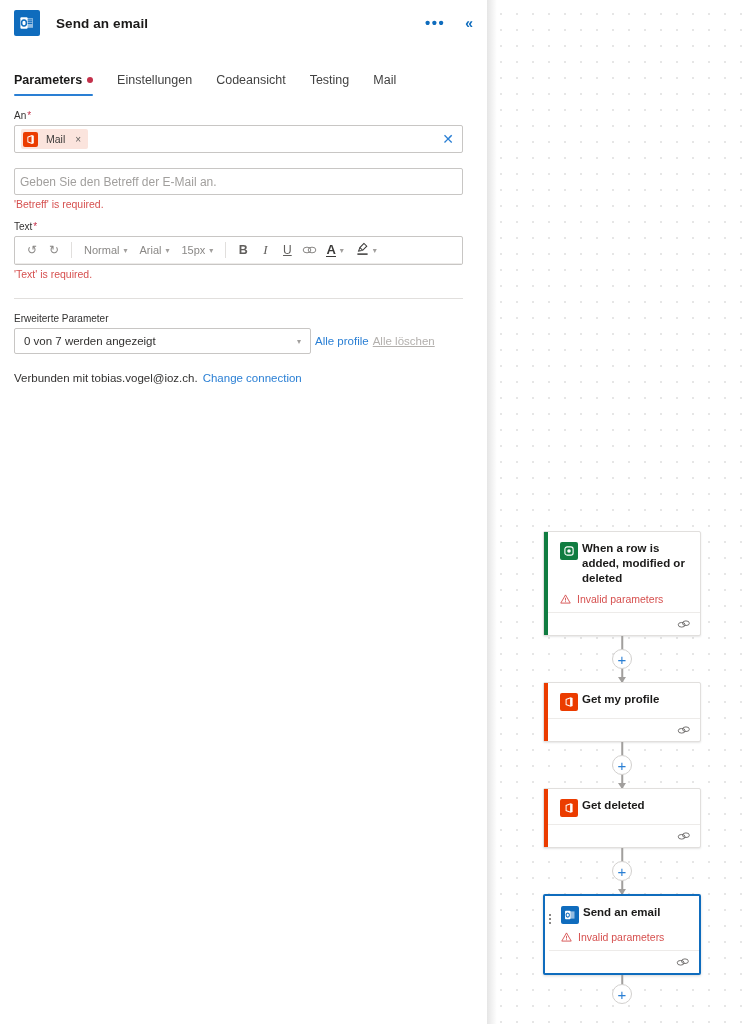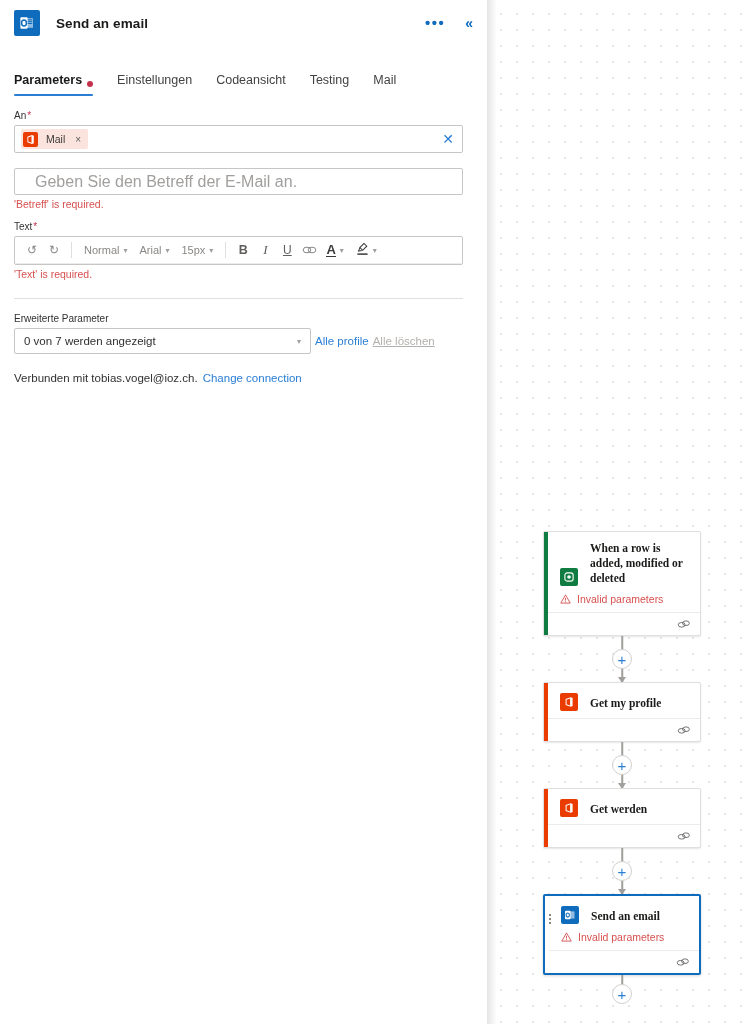--- a/index.html
+++ b/index.html
@@ -52,21 +52,21 @@
   
   .tabs {
     display: flex; align-items: flex-end; gap: 0;
     padding: 0 12px; height: 34px; margin-top: 16px;
   }
   .tab {
     position: relative; font-size: 12.5px; color: #424242;
     padding: 0 12px 9px 12px; cursor: pointer; white-space: nowrap;
     display:flex; align-items:center; gap:5px;
   }
-  .tab:first-child { padding-left: 2px; align-items: flex-end; }
+  .tab:first-child { padding-left: 2px; }
   .tab.active { color: #1b1a19; font-weight: 600; }
   .tab.active::after {
     content: ""; position: absolute; left: 2px; right: 12px; bottom: 0;
     height: 2px; background: #2a7fd4; border-radius: 2px;
   }
   .tab-dot {
     width: 6px; height: 6px; border-radius: 50%; background: #c4314b;
     display: inline-block;
   }
 
@@ -95,21 +95,21 @@
     flex: 0 0 15px;
   }
   .chip-x { color: #605e5c; font-size: 10px; margin-left: 2px; }
   .clear-x {
     position: absolute; right: 8px; top: 50%; transform: translateY(-50%);
     color: #2a7fd4; font-size: 14px; line-height: 1; cursor: pointer;
     font-weight: 300;
   }
   .text-input {
     width: 100%; border: 1px solid #c8c6c4; border-radius: 2px;
-    height: 27px; padding: 0 20px; font-size: 16px; color: #a19f9d;
+    height: 27px; padding: 0 5px; font-size: 12px; color: #a19f9d;
     background: #fff; font-family: inherit;
   }
   .text-input::placeholder { color: #a19f9d; }
   .err {
     font-size: 10.5px; color: #d6504f; margin-top: 3px; display: block;
   }
   .spacer-8 { height: 9px; }
   .spacer-14 { height: 13px; }
 
   
@@ -190,21 +190,21 @@
   }
   .node .accent {
     position: absolute; left: 0; top: 0; bottom: 0; width: 4px;
   }
   .node.green .accent { background: #107c41; }
   .node.orange .accent { background: #eb3c00; }
   .node.selected {
     border: 2px solid #0f6cbd; box-shadow: 0 1px 3px rgba(0,0,0,.16);
   }
   .node-main { padding: 9px 8px 7px 16px; display: flex; gap: 9px; flex-direction: column; }
-  .node-top { display: flex; align-items: flex-end; gap: 12px; font-family: Liberation Serif, serif; }
+  .node-top { display: flex; align-items: flex-start; gap: 4px; }
   .node-ico {
     width: 18px; height: 18px; border-radius: 2px; flex: 0 0 18px;
     display: flex; align-items: center; justify-content: center; margin-top: 1px;
   }
   .node-ico.dv { background: #107c41; }
   .node-ico.o365 { background: #eb3c00; }
   .node-ico.outlook { background: #0f6cbd; }
   .node-title {
     font-size: 11.5px; color: #1b1a19; font-weight: 600; line-height: 15px;
   }
@@ -457,21 +457,21 @@
       <div class="node orange">
         <span class="accent"></span>
         <div class="node-main">
           <div class="node-top">
             <span class="node-ico o365">
               <svg width="12" height="12" viewBox="0 0 12 12">
                 <path d="M7.6 1.2 2.6 3.1v5.8l5 1.9 2-0.8V2l-2-0.8z" fill="#ffffff"></path>
                 <path d="M7.1 2.4 3.6 3.8v4.4l3.5 1.4V2.4z" fill="#eb3c00"></path>
               </svg>
             </span>
-            <span class="node-title">Get werden</span>
+            <span class="node-title">Get deleted</span>
           </div>
         </div>
         <div class="node-foot">
           <span>
             <svg width="14" height="10" viewBox="0 0 18 12">
               <ellipse cx="6" cy="7" rx="4.4" ry="3" fill="none" stroke="#605e5c" stroke-width="1.1"></ellipse>
               <ellipse cx="11.5" cy="5" rx="4.4" ry="3" fill="none" stroke="#605e5c" stroke-width="1.1"></ellipse>
             </svg>
           </span>
         </div>

